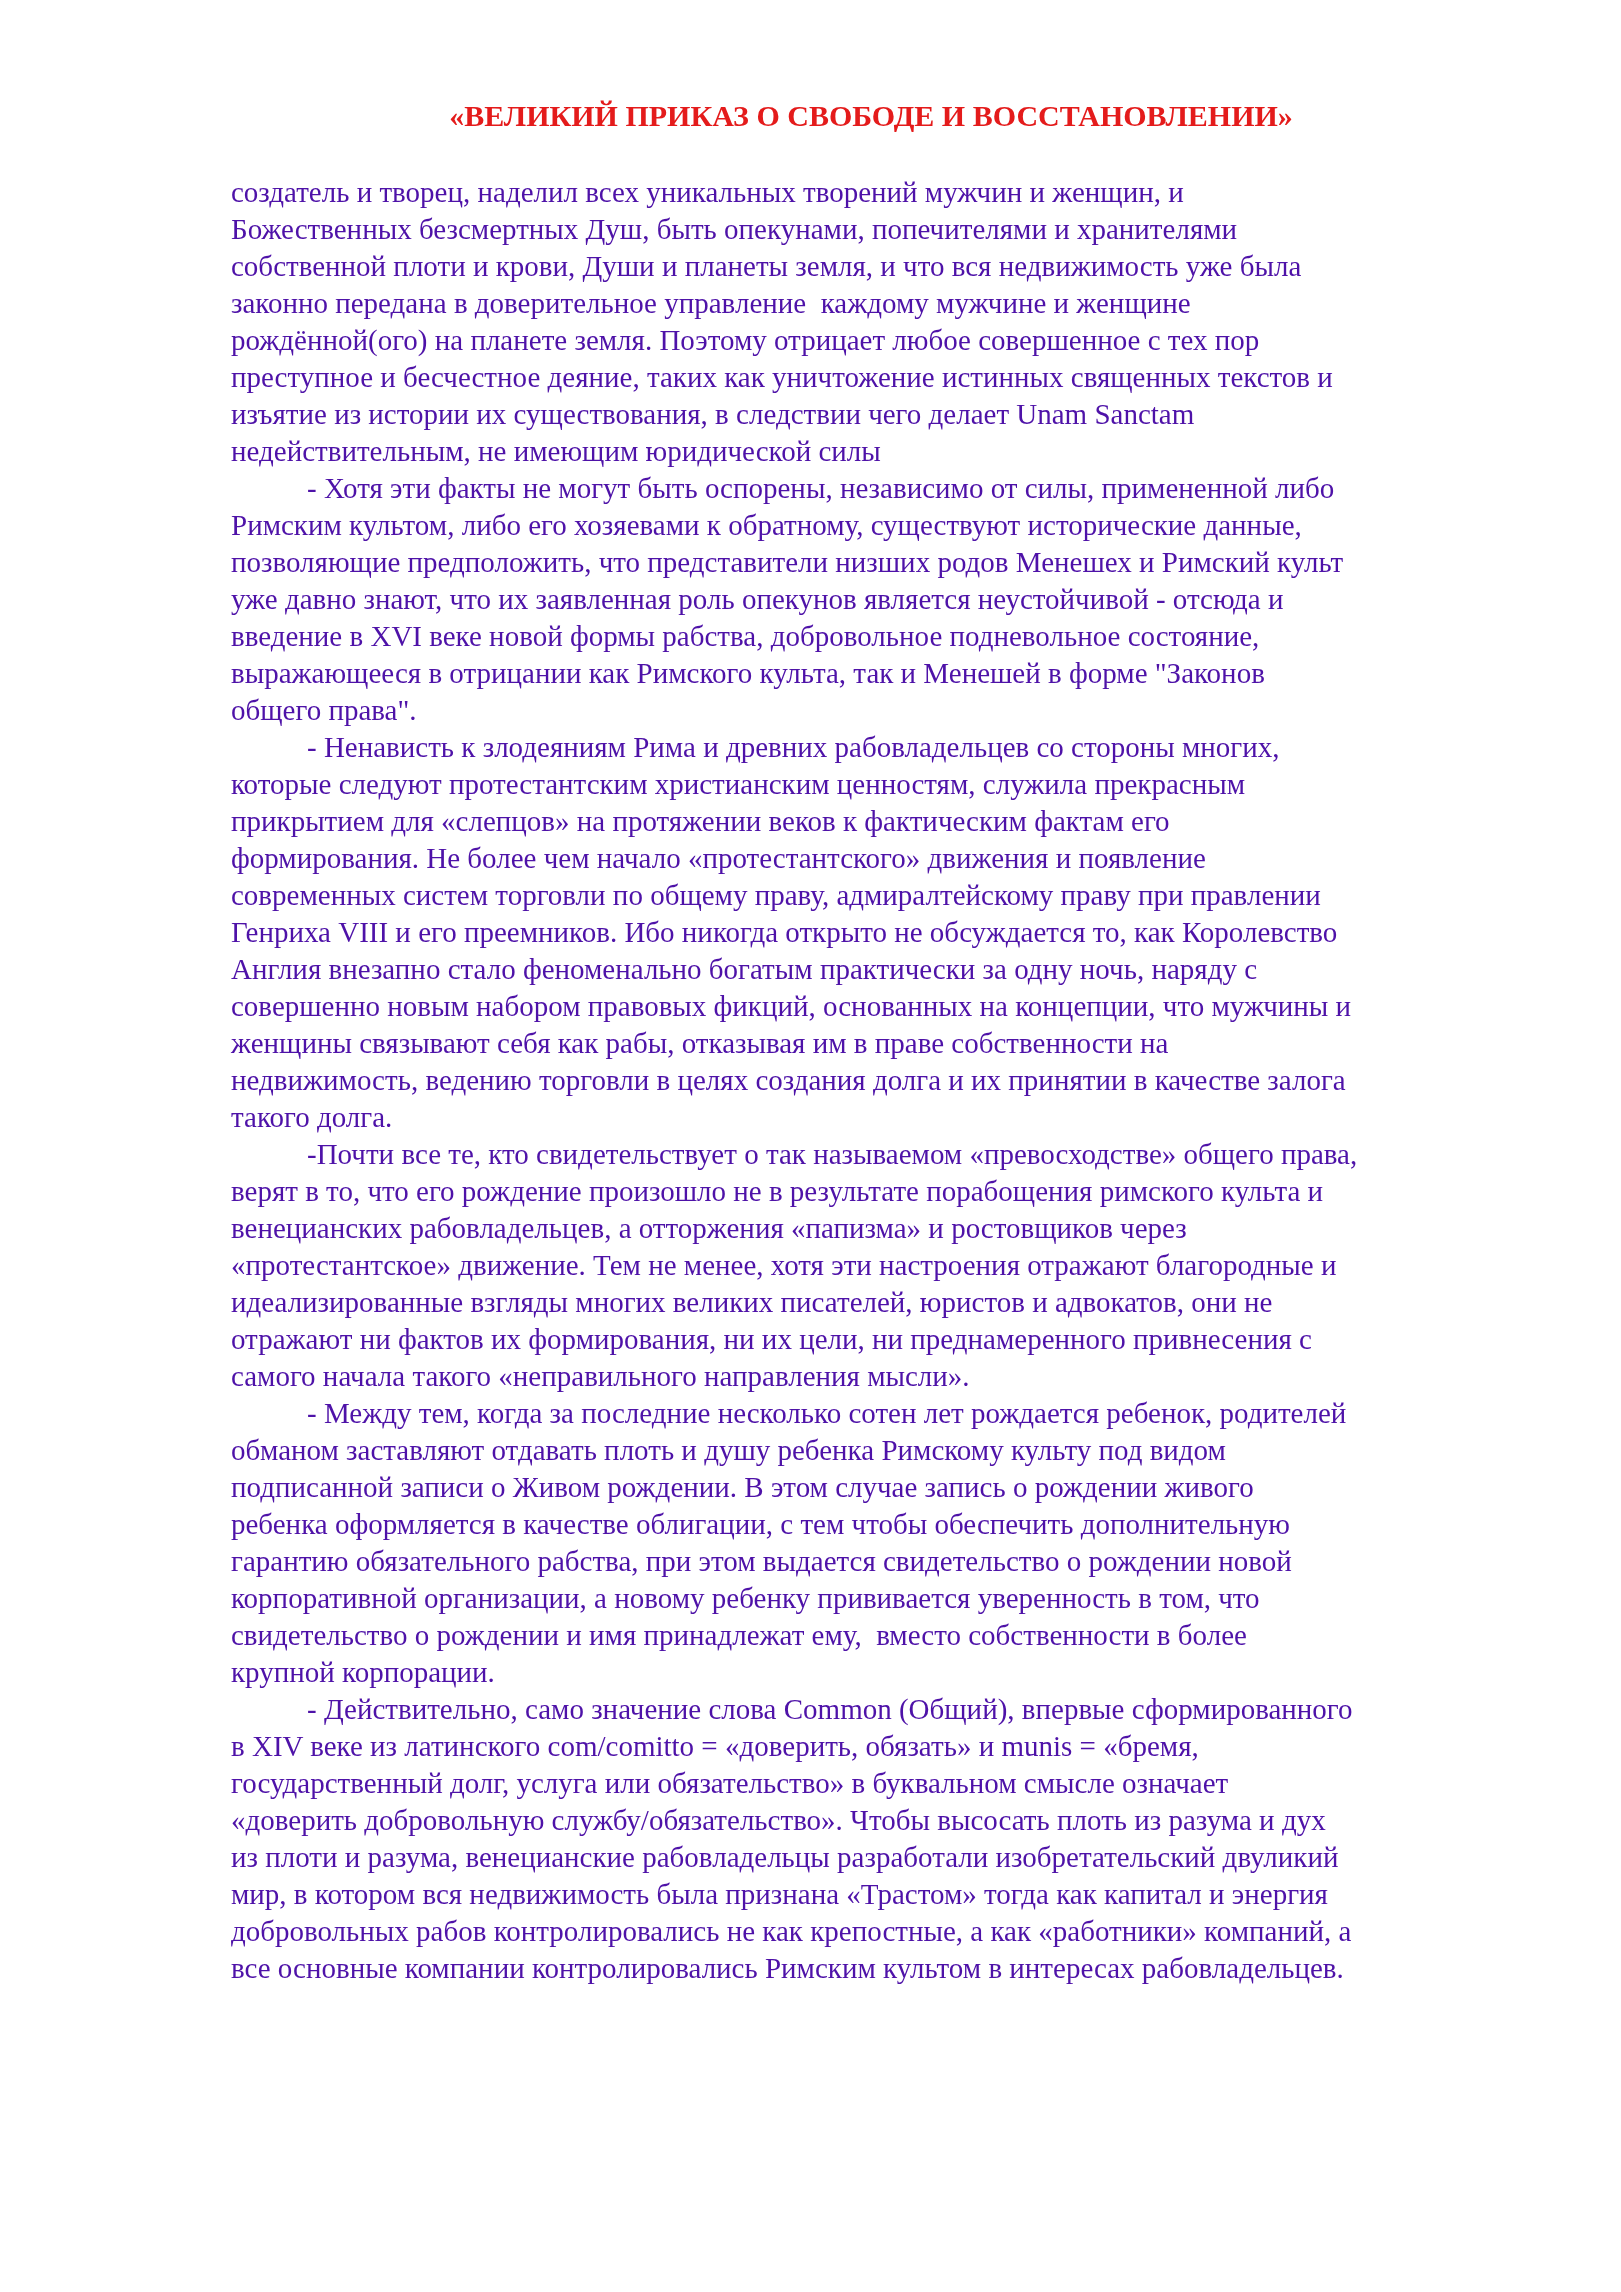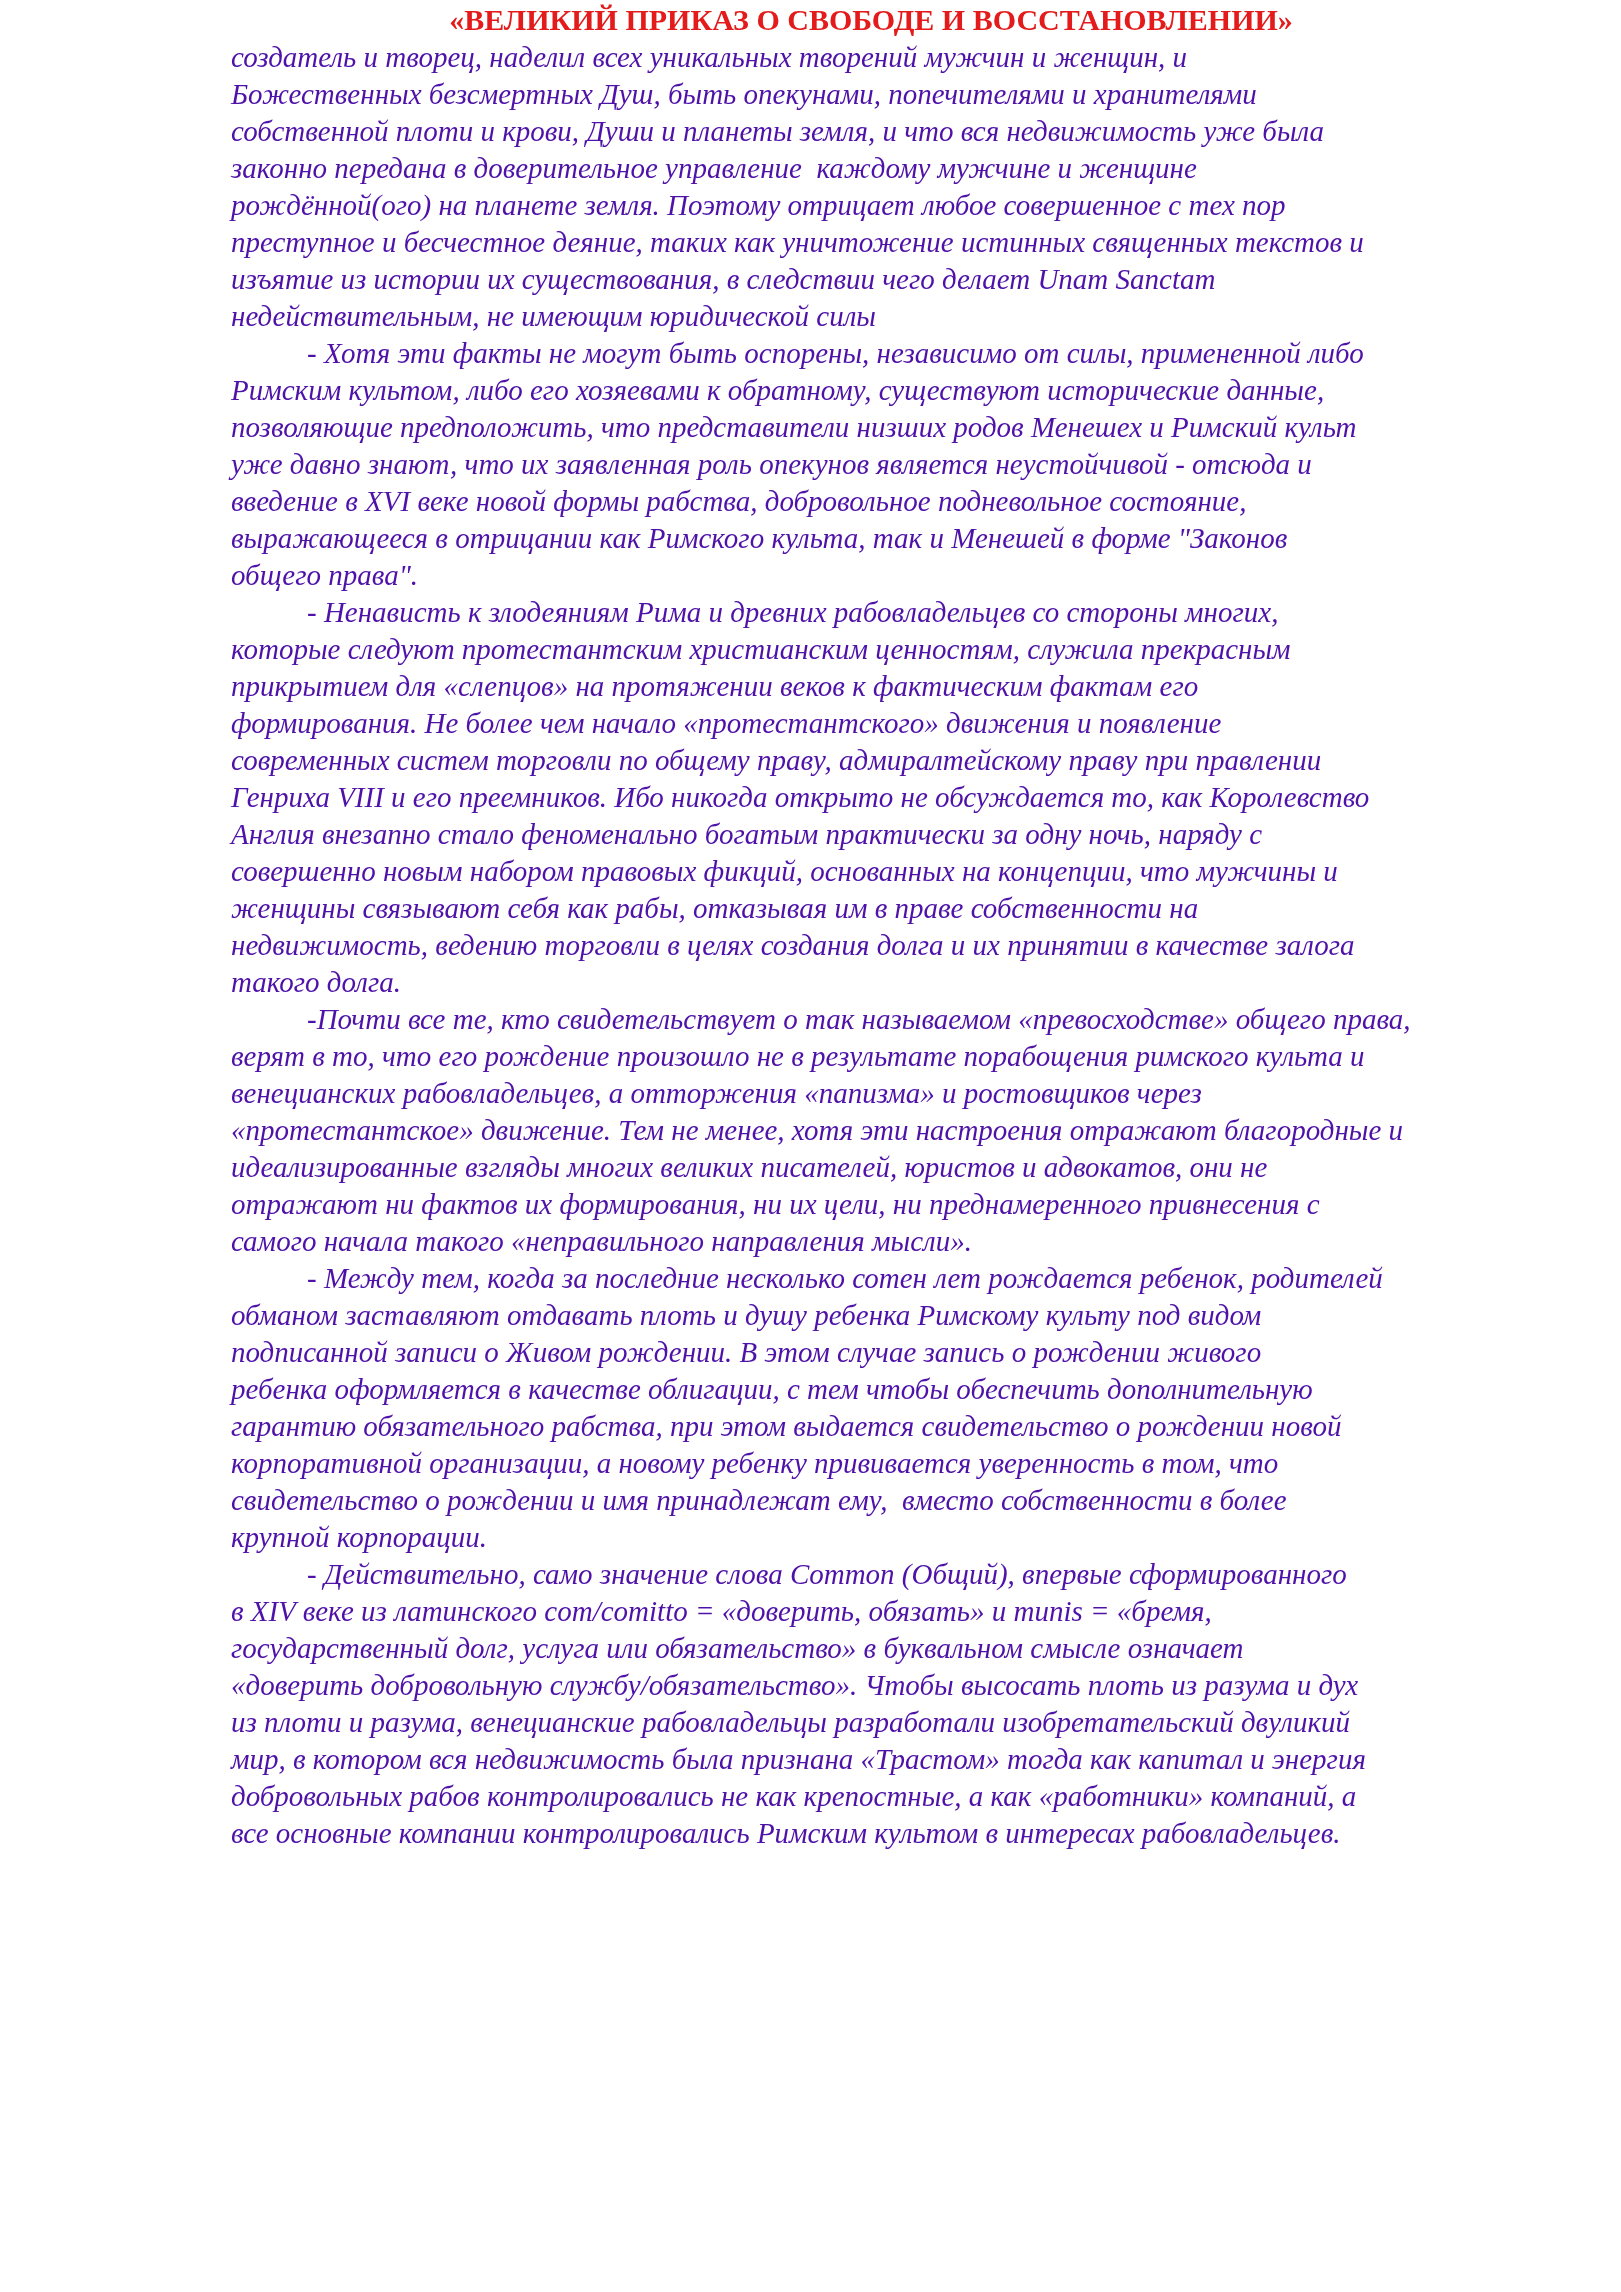--- a/index.html
+++ b/index.html
@@ -7,39 +7,40 @@
     padding: 0;
     background: #ffffff;
   }
   .page {
     position: relative;
     width: 1621px;
     height: 2293px;
     background: #ffffff;
     overflow: hidden;
     box-sizing: border-box;
+    padding-top: 96px;
     font-family: "Liberation Serif", "DejaVu Serif", serif;
   }
   .content {
     margin-left: 231px;
     margin-right: 110px;
   }
   .doc-title {
     text-align: center;
     color: var(--title-color, #e41b1b);
     font-weight: bold;
     font-size: 30px;
     line-height: 39px;
     white-space: pre;
   }
   .doc-body {
+    margin-top: 39px;
     color: var(--body-color, #4e12a8);
     font-size: 29px;
     line-height: 37px;
-    font-style: italic;
   }
   .para {
     white-space: pre;        
     margin: 0;
   }
   .para.indent {
     text-indent: 76px;       
   }
   .para.space-before {
     margin-top: 37px;        

